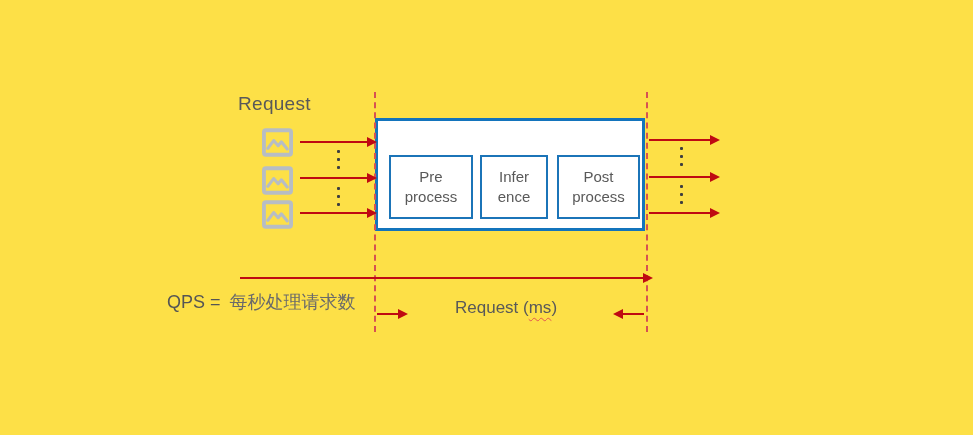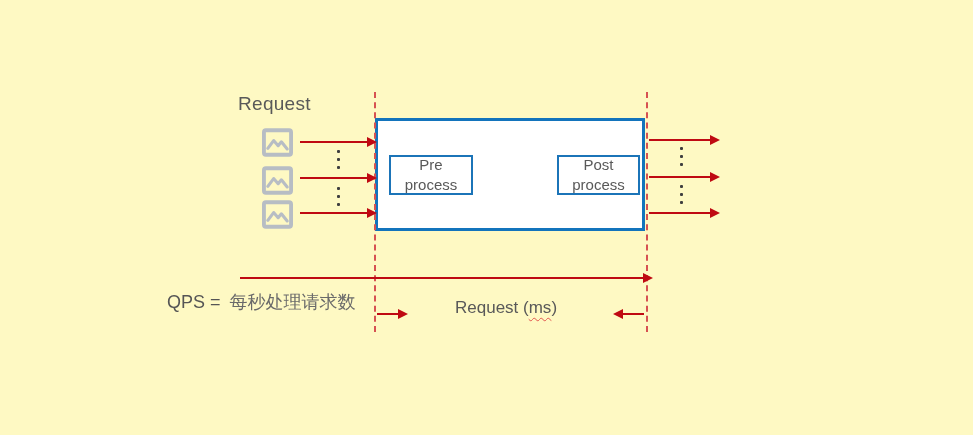--- a/index.html
+++ b/index.html
@@ -5,21 +5,21 @@
   html, body {
     margin: 0;
     padding: 0;
     background: #ffffff;
     font-family: "Liberation Sans", sans-serif;
   }
   #canvas {
     position: relative;
     width: 973px;
     height: 435px;
-    background: #fef9c3;
+    background: #fde047;
     overflow: hidden;
   }
 
   
   .gray-label { color: #595959; }
   #request-label {
     position: absolute; left: 238px; top: 93px;
     font-size: 19px; letter-spacing: 0.3px;
   }
   #qps-label {
@@ -49,21 +49,21 @@
   
   #pipeline-box {
     position: absolute; left: 375px; top: 118px;
     width: 270px; height: 113px;
     border: 3px solid #1374bc;
     box-sizing: border-box;
     background: #ffffff;
     z-index: 1;
   }
   .stage-box {
-    position: absolute; top: 155px; height: 40px;
+    position: absolute; top: 155px; height: 64px;
     border: 2px solid #1b74b8;
     box-sizing: border-box;
     display: flex; align-items: center; justify-content: center;
     text-align: center;
     font-size: 15px; line-height: 1.35; color: #595959;
     white-space: pre-line;
     background: #ffffff;
     z-index: 2;
   }
   #stage-pre   { left: 389px; width: 84px; }
@@ -155,20 +155,22 @@
   <div class="vdots" id="dots-left-2">
       <span></span>
       <span></span>
       <span></span>
     </div>
 
   <div id="pipeline-box"></div>
 
   <div class="stage-box" id="stage-pre">Pre
 process</div>
+  <div class="stage-box" id="stage-infer">Infer
+ence</div>
   <div class="stage-box" id="stage-post">Post
 process</div>
 
   <div class="dash-vline" id="dash-left"></div>
   <div class="dash-vline" id="dash-right"></div>
 
   <div class="arrow head-right" id="out-arrow-1"></div>
   <div class="arrow head-right" id="out-arrow-2"></div>
   <div class="arrow head-right" id="out-arrow-3"></div>
 

